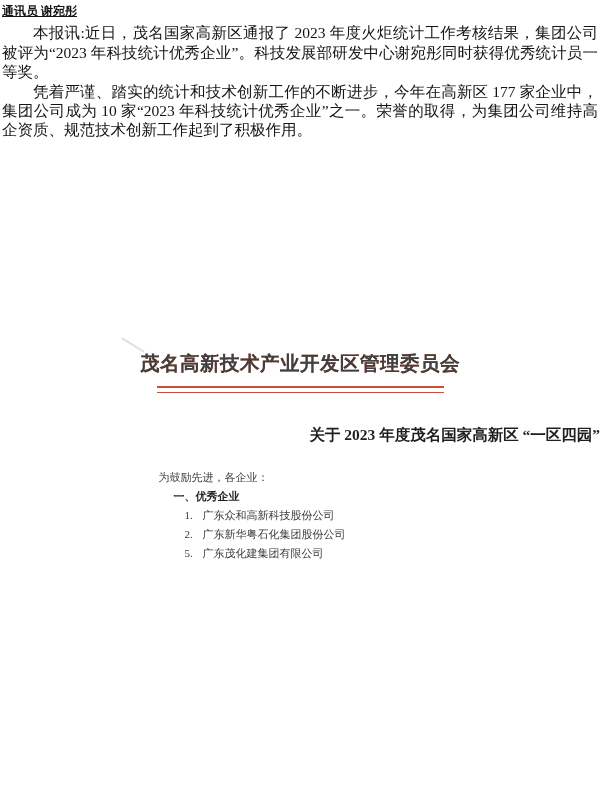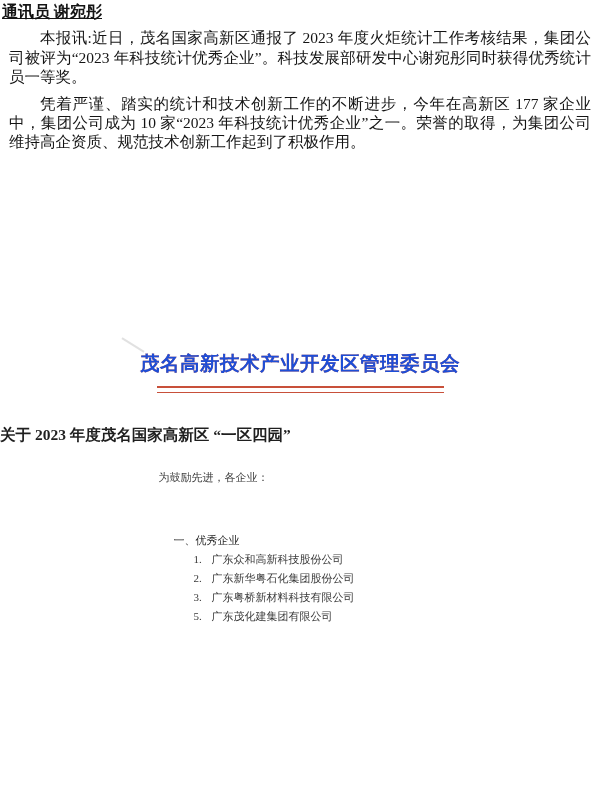--- a/index.html
+++ b/index.html
@@ -18,79 +18,78 @@
     max-height: 332px; overflow: hidden;
     color: #141414;
     font-size: 15.5px;
     line-height: 19.4px;
     text-align: justify;
   }
   .byline {
     font-weight: bold;
     text-decoration: underline;
     margin: 0 0 2px 0;
-    font-size: 16px;
+    font-size: 12px;
   }
-  .article p { margin: 7px; text-indent: 2em; }
+  .article p { margin: 0; text-indent: 2em; }
 
   
   .scan {
     position: absolute;
     top: 338px; left: 0;
     width: 600px; height: 453px;
     background: #ffffff;
   }
   .scan-artifact {
     position: absolute; top: 6px; left: 120px;
     width: 26px; height: 2px; background: #c9c9c9;
     transform: rotate(32deg); opacity: .55;
   }
   .masthead {
     padding-top: 12px;
     text-align: center;
     font-weight: bold;
     font-size: 19.5px;
     letter-spacing: 0.5px;
-    color: #1d4ed8;
+    color: #404040;
     white-space: nowrap;
     text-shadow: 0 0 0.4px #e06a4a;
   }
   .red-rule {
     width: 287px;
     margin: 9px auto 0;
     height: 3.5px;
     border-top: 2.2px solid #c8503a;
     border-bottom: 1.4px solid #c8503a;
   }
   .doc-title {
     margin-top: 30px;
-    text-align: left;
+    text-align: right;
     font-weight: bold;
     font-size: 15.5px;
     line-height: 23px;
     color: #1f1f1f;
   }
   .doc-body {
     width: 283px;
     margin: 22px auto 0;
     font-size: 11px;
     line-height: 19px;
     text-align: justify;
     color: #3a3a3a;
   }
   .doc-body p { margin: 0; }
   .doc-body p.indent { text-indent: 2em; }
   .section-heading {
-    font-weight: normal;
+    font-weight: bold;
     color: #1f1f1f;
     margin-left: 15px;
-    margin-top: 44px;
   }
   .company-list { margin-left: 26px; }
-  .list-row { white-space: nowrap; margin-left: 9px; }
+  .list-row { white-space: nowrap; }
   .list-row .num { display: inline-block; min-width: 9px; margin-right: 9px; }
 </style>
 </head>
 <body>
 
 <div class="article">
   <div class="byline">通讯员 谢宛彤</div>
   <p>本报讯:近日，茂名国家高新区通报了 2023 年度火炬统计工作考核结果，集团公司被评为“2023 年科技统计优秀企业”。科技发展部研发中心谢宛彤同时获得优秀统计员一等奖。</p>
   <p>凭着严谨、踏实的统计和技术创新工作的不断进步，今年在高新区 177 家企业中，集团公司成为 10 家“2023 年科技统计优秀企业”之一。荣誉的取得，为集团公司维持高企资质、规范技术创新工作起到了积极作用。</p>
 </div>
@@ -111,22 +110,19 @@
     <div class="section-heading">一、优秀企业</div>
 
     <div class="company-list">
       <div class="list-row">
         <span class="num">1.</span><span>广东众和高新科技股份公司</span>
       </div>
       <div class="list-row">
         <span class="num">2.</span><span>广东新华粤石化集团股份公司</span>
       </div>
       <div class="list-row">
-        <span class="num">3.</span><span>广东粤桥新材料科技有限公司</span>
-      </div>
-      <div class="list-row">
         <span class="num">5.</span><span>广东茂化建集团有限公司</span>
       </div>
     </div>
 
   </div>
 
 </div>
 
 </body></html>

